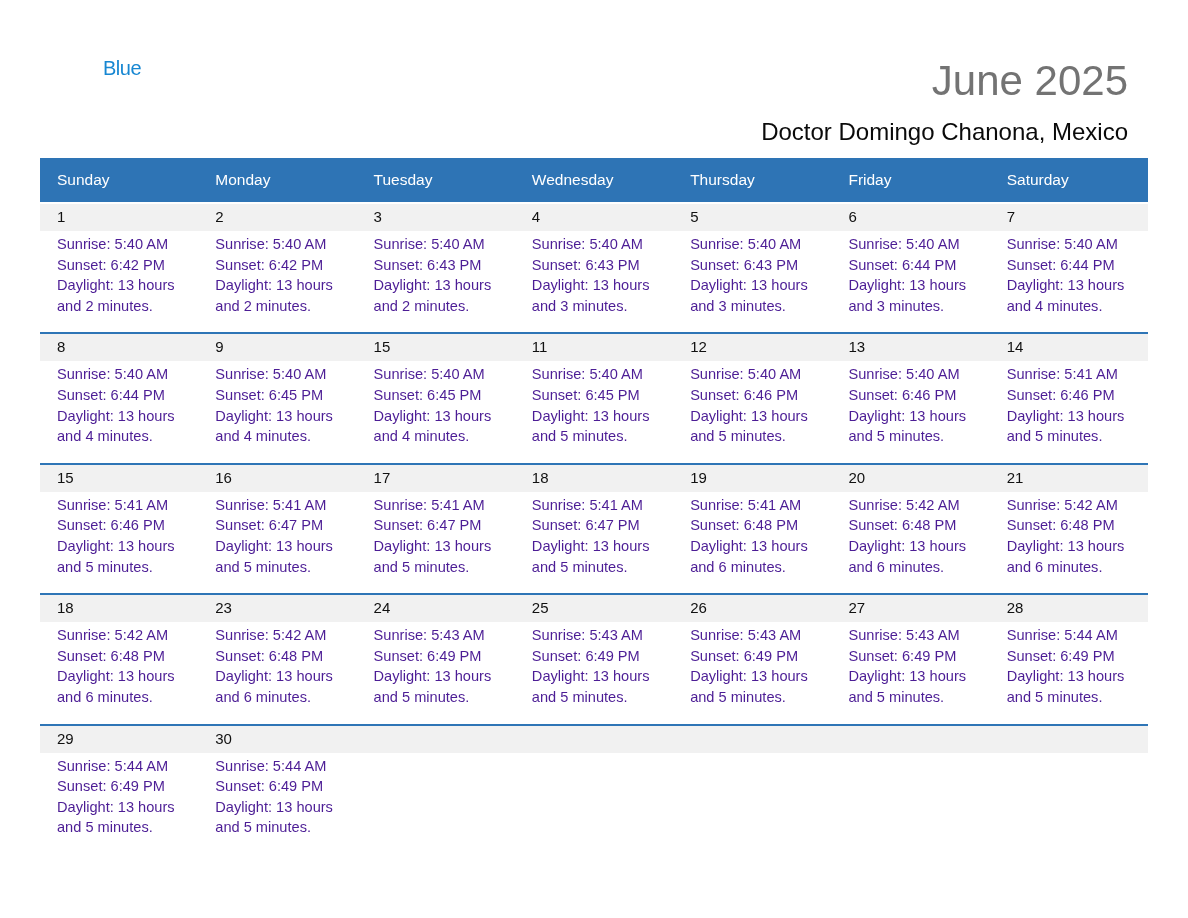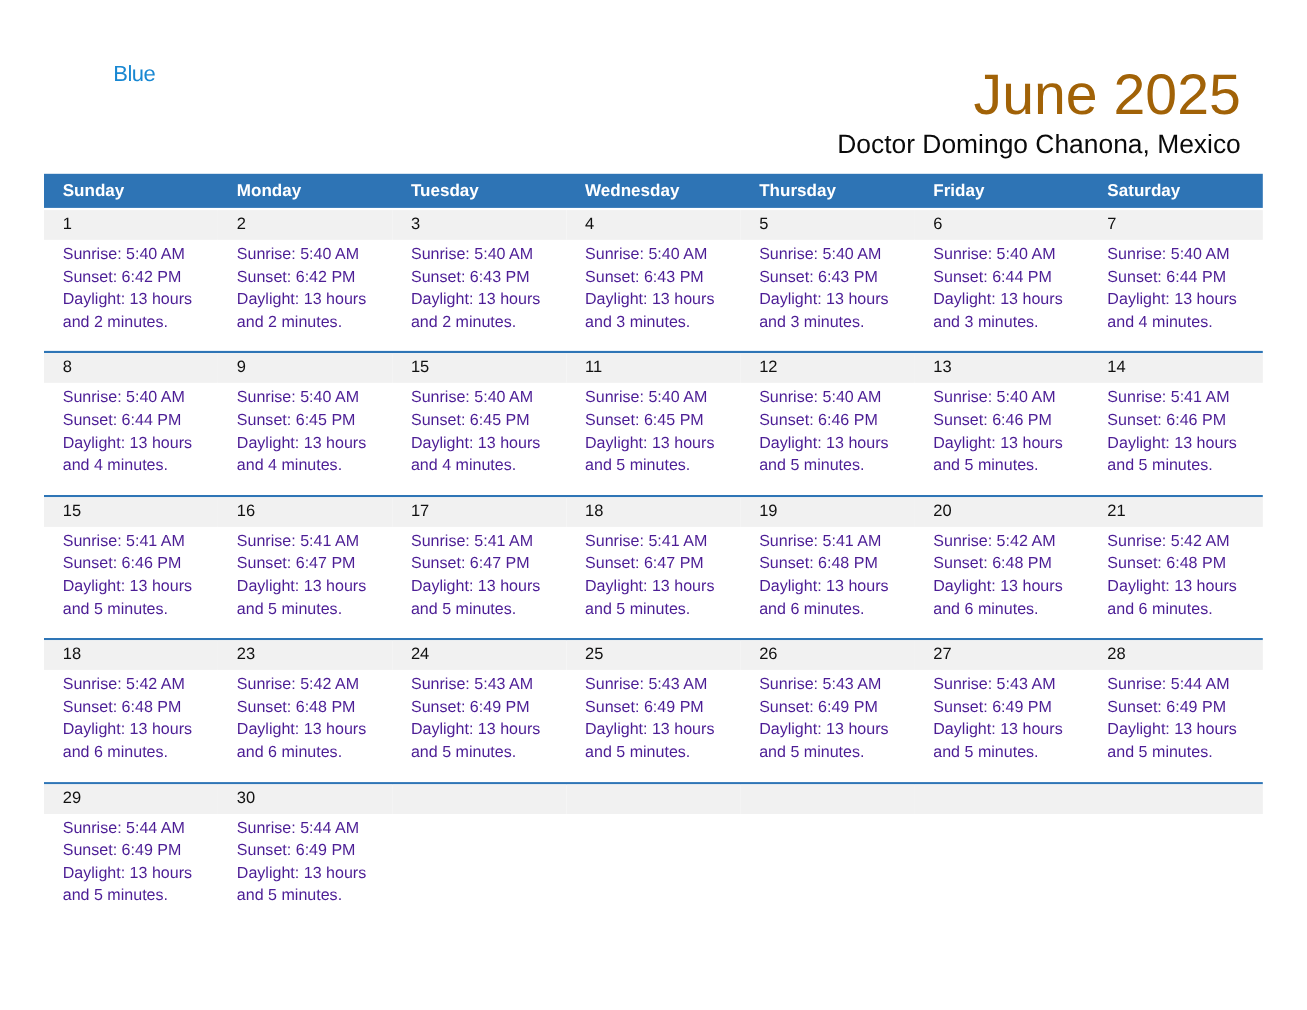--- a/index.html
+++ b/index.html
@@ -44,22 +44,22 @@
     color: var(--logo-blue, #1787D2);
     margin-left: 49px;
     margin-top: -4px;
   }
 
   
   .title {
     position: absolute;
     top: 57px;
     right: 60px;
-    font-size: 52px;
-    color: #a16207;
+    font-size: 42px;
+    color: #737373;
     text-align: right;
   }
   .subtitle {
     position: absolute;
     top: 118px;
     right: 60px;
     font-size: 24px;
     color: #0a0a0a;
     text-align: right;
   }
@@ -68,23 +68,22 @@
   .calendar {
     position: absolute;
     left: 40px;
     top: 158px;
     width: 1108px;
   }
   .weekday-header {
     display: grid;
     grid-template-columns: repeat(7, 1fr);
     background: var(--header-bg, #2E74B5);
-    height: 31px;
+    height: 44px;
     align-items: center;
-    font-weight: bold;
   }
   .weekday-header .weekday {
     color: #ffffff;
     font-size: 15.5px;
     padding-left: 17px;
     white-space: nowrap;
   }
   .week-row {
     display: grid;
     grid-template-columns: repeat(7, 1fr);

